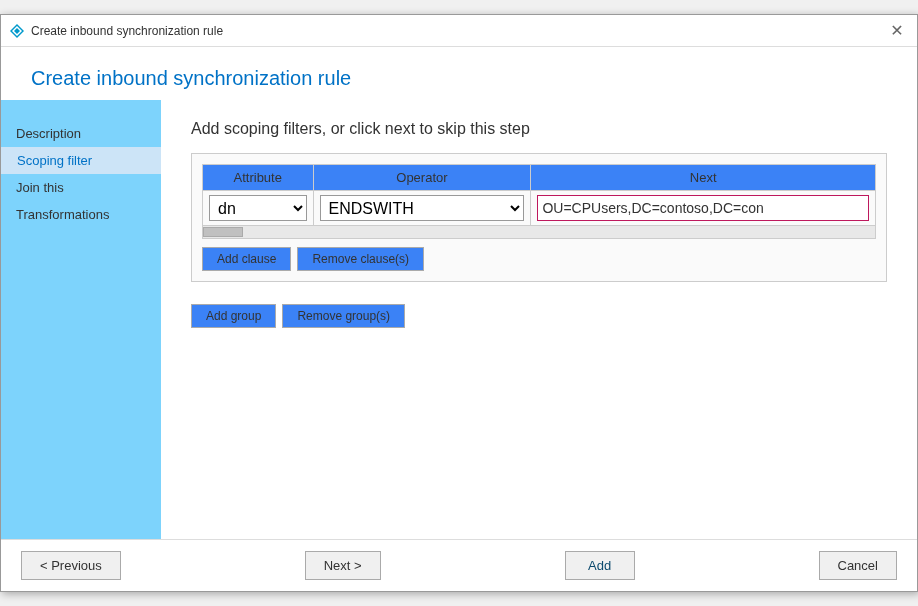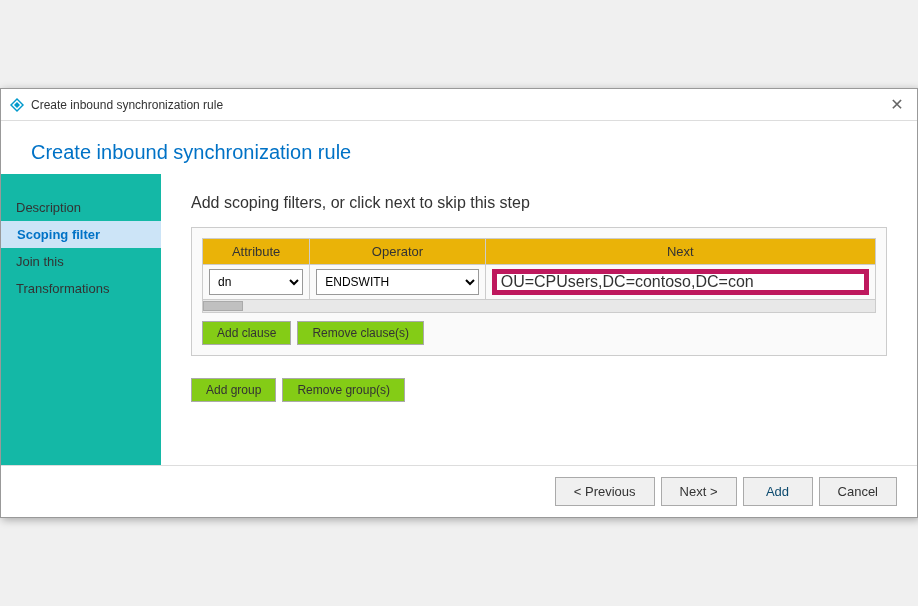--- a/index.html
+++ b/index.html
@@ -7,21 +7,21 @@
       font-family: 'Segoe UI', Tahoma, Geneva, Verdana, sans-serif;
       font-size: 13px;
       background: #f0f0f0;
       display: flex;
       align-items: center;
       justify-content: center;
       min-height: 100vh;
     }
     .window {
       width: 918px;
-      height: 430px;
+      height: 578px;
       background: #fff;
       border: 1px solid #999;
       box-shadow: 2px 2px 8px rgba(0,0,0,0.3);
       display: flex;
       flex-direction: column;
     }
     .title-bar {
       height: 32px;
       background: #fff;
       border-bottom: 1px solid #ddd;
@@ -62,33 +62,33 @@
       font-weight: 300;
     }
     .body-wrapper {
       display: flex;
       flex-direction: column;
       flex: 1;
     }
     .sidebar {
       width: 160px;
       padding: 20px 0;
-      background: #14b8a6;
+      background: #7dd3fc;
       border-right: none;
     }
     .sidebar-item {
       padding: 6px 15px;
       cursor: pointer;
       font-size: 13px;
       color: #333;
     }
     .sidebar-item.active {
       background: #cce4f7;
       color: #0072c6;
-      font-weight: 700;
+      font-weight: 400;
       padding-left: 16px;
     }
     .main-content {
       flex: 1;
       padding: 20px 30px;
       display: flex;
       flex-direction: column;
     }
     .step-title {
       font-size: 16px;
@@ -101,45 +101,45 @@
       padding: 10px;
       background: #fafafa;
       margin-bottom: 10px;
     }
     .filter-table {
       width: 100%;
       border-collapse: collapse;
       margin-bottom: 8px;
     }
     .filter-table th {
-      background: #eab308;
+      background: #3b82f6;
       border: 1px solid #ccc;
       padding: 5px 8px;
       text-align: center;
       font-weight: 400;
       font-size: 13px;
       color: #333;
     }
     .filter-table td {
       border: 1px solid #ccc;
       padding: 4px 6px;
     }
     .filter-table select {
       width: 100%;
       height: 26px;
       border: 1px solid #999;
       background: #fff;
-      font-size: 12px;
+      font-size: 16px;
       padding: 0 4px;
     }
     .filter-table input[type="text"] {
       width: 100%;
       height: 26px;
-      border: 5px solid #be185d;
-      font-size: 16px;
+      border: 1px solid #be185d;
+      font-size: 14px;
       padding: 4px 4px;
       color: #333;
     }
     .scrollbar-row td {
       padding: 0;
       height: 12px;
       background: #e8e8e8;
     }
     .scrollbar-track {
       height: 12px;
@@ -157,39 +157,39 @@
     }
     .clause-buttons {
       display: flex;
       gap: 6px;
       margin-top: 4px;
     }
     .btn {
       padding: 4px 14px;
       font-size: 12px;
       border: 1px solid #aaa;
-      background: #84cc16;
+      background: #3b82f6;
       cursor: pointer;
       color: #333;
     }
     .btn:disabled {
       color: #aaa;
       cursor: default;
     }
     .group-buttons {
       display: flex;
       gap: 6px;
       margin-top: 12px;
     }
     .footer {
       height: 52px;
       border-top: 1px solid #ddd;
       display: flex;
       align-items: center;
-      justify-content: flex-end;
+      justify-content: space-between;
       padding: 0 20px;
       gap: 6px;
     }
     .footer-btn {
       padding: 6px 18px;
       font-size: 13px;
       border: 1px solid #aaa;
       background: #f0f0f0;
       cursor: pointer;
       color: #333;

